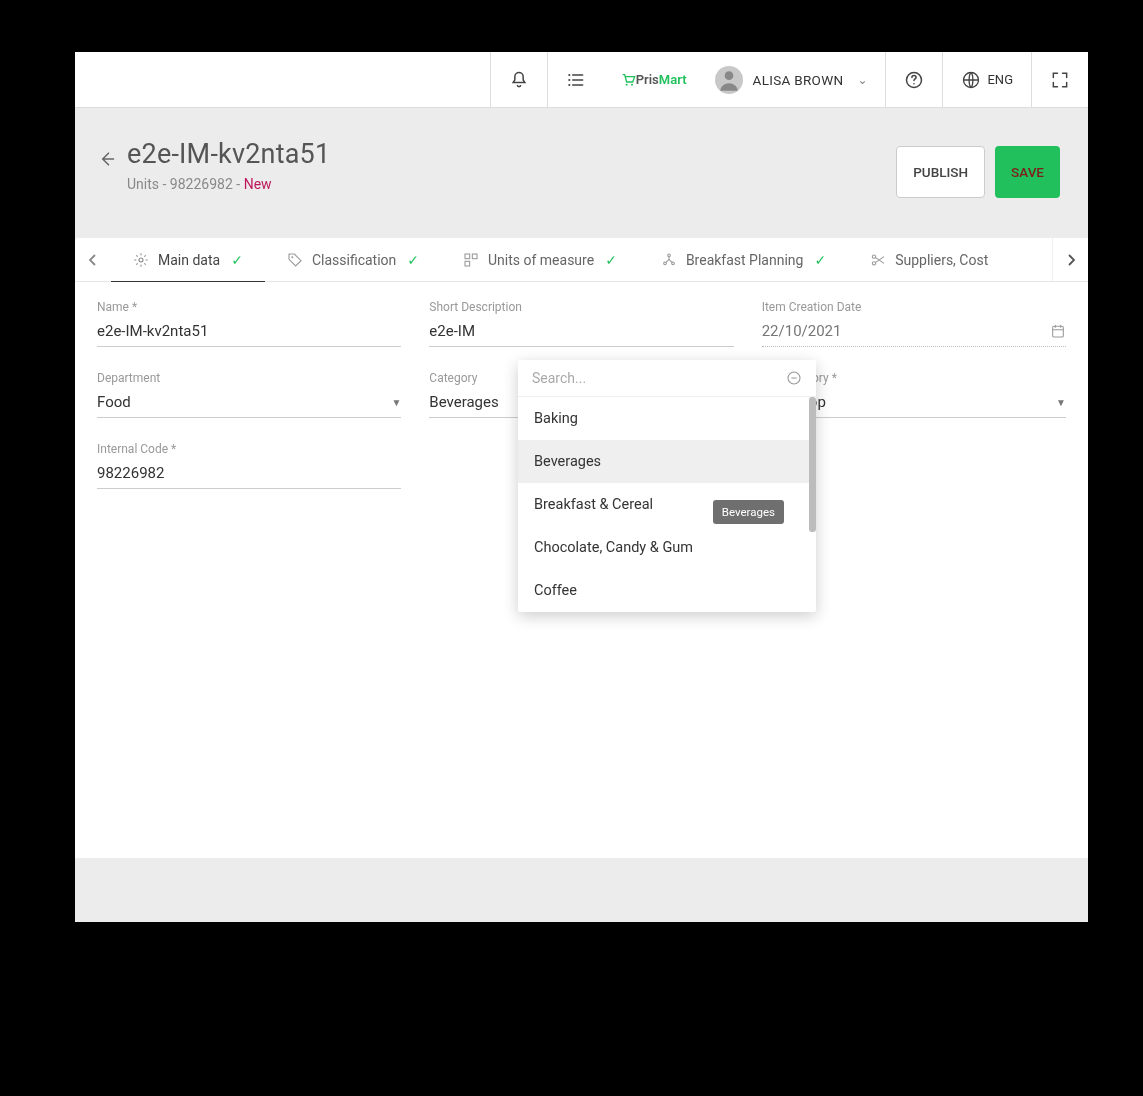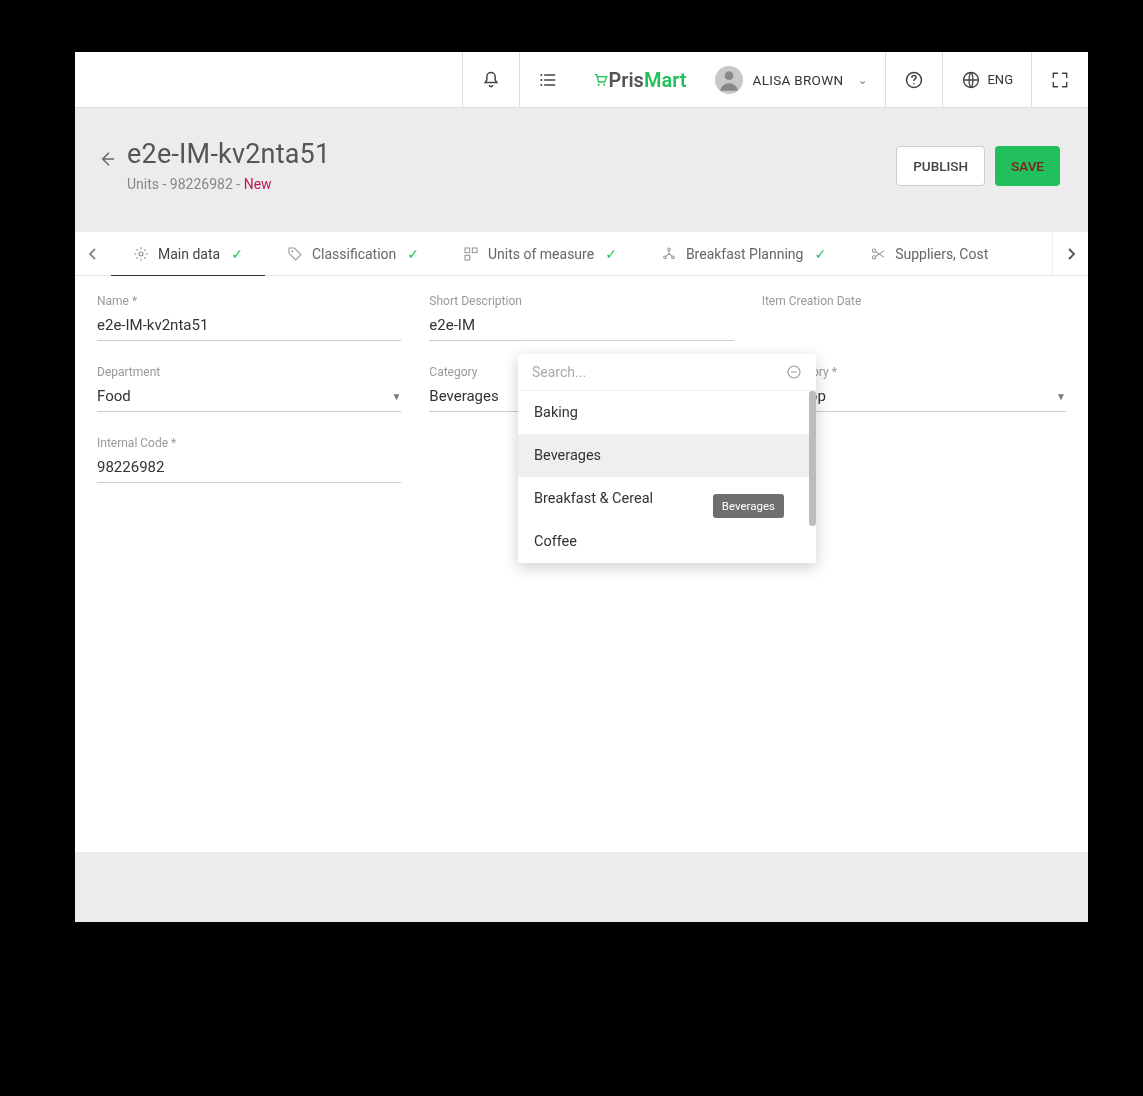--- a/index.html
+++ b/index.html
@@ -6,40 +6,40 @@
     body { background: #000; width: 1143px; height: 1096px; position: relative; }
     .app-wrapper { position: absolute; left: 75px; top: 52px; width: 1013px; height: 870px; background: #fff; box-shadow: -20px 20px 40px rgba(0,0,0,0.4); }
     
     
     .header { height: 56px; border-bottom: 1px solid #ddd; display: flex; align-items: stretch; background: #fff; }
     .header-spacer { flex: 1; }
     .header-cell { display: flex; align-items: center; justify-content: center; border-left: 1px solid #ddd; padding: 0 18px; color: #444; }
     .header-cell.no-border { border-left: none; }
     .header-cell.logo-cell { padding: 0 16px; }
     .header-cell.user-cell { padding: 0 18px 0 12px; gap: 10px; }
-    .logo-text { font-size: 20px; font-weight: 600; display: flex; align-items: center; }
+    .logo-text { font-size: 13px; font-weight: 600; display: flex; align-items: center; }
     .logo-pris { color: #555; }
     .logo-mart { color: #21c05c; }
     .avatar { width: 28px; height: 28px; border-radius: 50%; background: #c8c8c8; display: flex; align-items: center; justify-content: center; }
     .avatar svg { width: 26px; height: 26px; fill: #888; }
     .user-name { font-size: 13.5px; color: #333; letter-spacing: 0.3px; }
     .chev-small { font-size: 12px; color: #888; margin-left: 4px; }
     .bell, .list-icon, .help-icon, .globe-icon, .expand-icon { width: 20px; height: 20px; }
     .lang-text { font-size: 13px; margin-left: 6px; color: #333; }
 
     
     .page-body { background: #ececec; height: calc(100% - 56px); padding: 30px 0 0 0; overflow: hidden; }
     .page-header { display: flex; align-items: flex-start; padding: 0 28px 0 14px; }
     .back-btn { width: 34px; height: 34px; display: flex; align-items: center; justify-content: center; color: #666; cursor: pointer; margin-top: 4px; }
     .title-zone { flex: 1; padding-left: 4px; }
     .page-title { font-size: 27px; color: #555; font-weight: 400; letter-spacing: 0.2px; }
     .breadcrumb { font-size: 14px; color: #888; margin-top: 6px; }
     .breadcrumb .status { color: #be185d; }
     .action-buttons { display: flex; gap: 10px; align-items: flex-start; margin-top: 8px; }
-    .btn { height: 40px; padding: 0 16px; border-radius: 4px; font-size: 13.5px; font-weight: 500; display: flex; align-items: center; cursor: pointer; border: none; }
+    .btn { height: 52px; padding: 0 16px; border-radius: 4px; font-size: 13.5px; font-weight: 500; display: flex; align-items: center; cursor: pointer; border: none; }
     .btn.outline { background: #fff; color: #444; border: 1px solid #ccc; }
     .btn.primary { background: #21c05c; color: #7f1d1d; }
 
     
     .card { background: #fff; margin: 40px 0 0 0; border-radius: 3px 3px 0 0; height: 620px; position: relative; }
     .tabs-row { display: flex; align-items: center; border-bottom: 1px solid #e6e6e6; height: 44px; position: relative; }
     .tab-nav { width: 36px; display: flex; align-items: center; justify-content: center; color: #888; cursor: pointer; height: 100%; }
     .tab-nav.right { position: absolute; right: 0; background: #fff; border-left: 1px solid #eee; }
     .tabs-scroll { flex: 1; display: flex; overflow: hidden; }
     .tab { display: flex; align-items: center; gap: 9px; padding: 12px 22px; height: 44px; font-size: 14px; color: #666; cursor: pointer; white-space: nowrap; position: relative; }
@@ -215,20 +215,27 @@
         <div class="field">
           <span class="field-label">Name *</span>
           <input class="field-input" value="e2e-IM-kv2nta51" style="">
         </div>
         <div class="field">
           <span class="field-label">Short Description</span>
           <input class="field-input" value="e2e-IM" style="">
         </div>
         <div class="field">
           <span class="field-label">Item Creation Date</span>
+          <div class="date-wrap">
+            <span>22/10/2021</span>
+            <svg class="cal-icon" viewBox="0 0 24 24">
+                <rect x="4" y="5" width="16" height="16" rx="2" fill="none" stroke="#999" stroke-width="1.6"></rect>
+                <path stroke="#999" stroke-width="1.6" d="M4 10h16M8 3v4M16 3v4"></path>
+              </svg>
+          </div>
         </div>
 
         <div class="field">
           <span class="field-label">Department</span>
           <div class="field-input with-caret">
             <span>Food</span>
             <span class="caret-down">▼</span>
           </div>
         </div>
         <div class="field">
@@ -257,20 +264,21 @@
           <input placeholder="Search..." style="">
           <svg class="dd-clear" viewBox="0 0 24 24">
               <circle cx="12" cy="12" r="9" fill="none" stroke="#999" stroke-width="1.6"></circle>
               <path stroke="#999" stroke-width="1.6" d="M8 12h8"></path>
             </svg>
         </div>
         <div class="dd-list">
           <div class="dd-item">Baking</div>
           <div class="dd-item selected">Beverages</div>
           <div class="dd-item">Breakfast &amp; Cereal</div>
+          <div class="dd-item">Chocolate, Candy &amp; Gum</div>
           <div class="dd-item">Coffee</div>
           <div class="dd-scrollbar"></div>
         </div>
         <div class="tooltip">Beverages</div>
       </div>
 
     </div>
   </div>
 
 </div>

